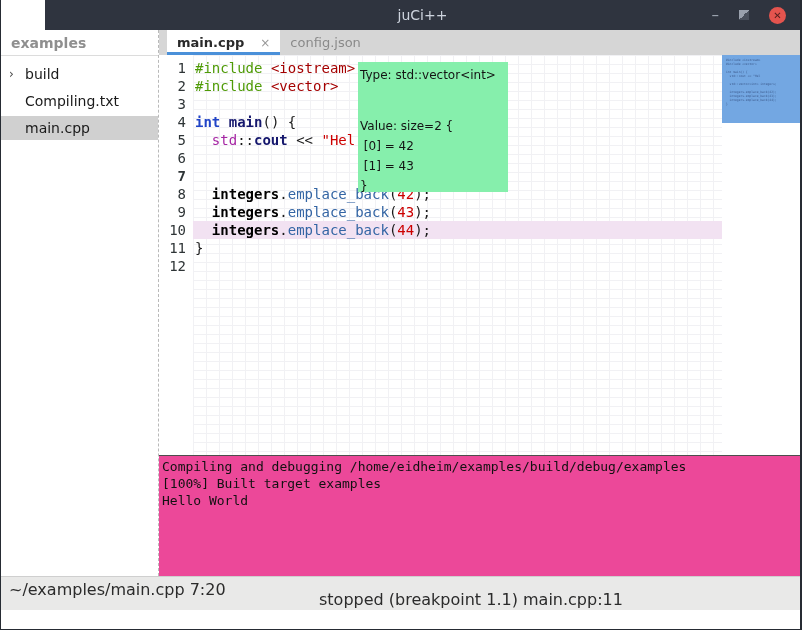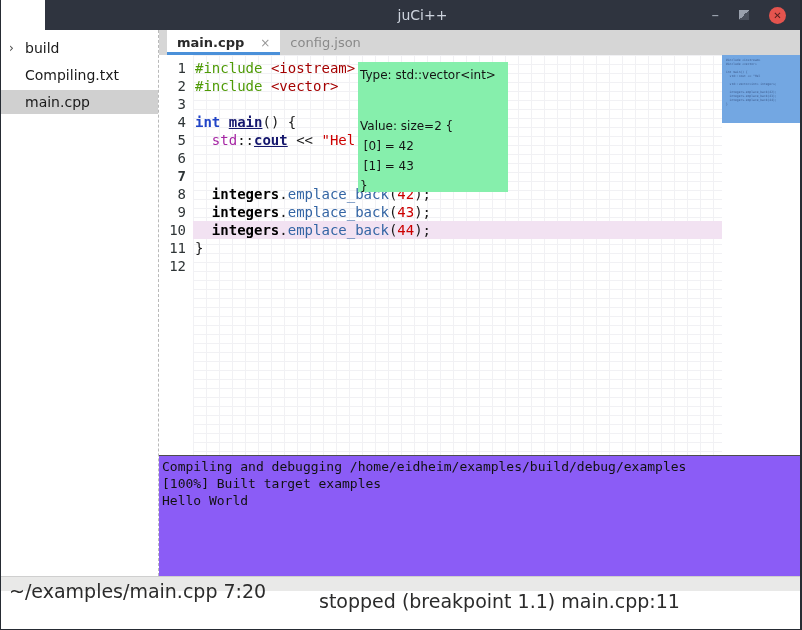--- a/index.html
+++ b/index.html
@@ -45,37 +45,37 @@
       linear-gradient(to right,#f1f1f4 1px,transparent 1px),
       linear-gradient(to bottom,#f1f1f4 1px,transparent 1px);
       background-size:13px 9px;background-color:#fff;}
   .code-line{height:18px;line-height:18px;font-family:"DejaVu Sans Mono",monospace;font-size:14px;
       white-space:pre;color:#1a1a1a;padding-left:2px;}
   .code-line.hl-current{background:#ececec;}
   .code-line.hl-debug{background:#f2e2f2;}
   .tk-pp{color:#4e9a06;}
   .tk-inc{color:#a40000;}
   .tk-kw{color:#2144c7;font-weight:bold;}
-  .tk-fn{color:#15176d;font-weight:bold;text-decoration:underline;}
+  .tk-fn{color:#15176d;font-weight:bold;}
   .tk-ns{color:#a626a4;}
   .tk-meth{color:#3465a4;}
   .tk-str{color:#cc0000;}
   .tk-num{color:#cc0000;text-align:right;}
   .tk-var{color:#000;font-weight:bold;}
   .caret{display:inline-block;width:0;height:15px;border-left:1px solid #000;vertical-align:-3px;}
   .map-col{width:78px;background:#fff;}
   .minimap{height:68px;background:#73a7e2;padding:3px 4px;overflow:hidden;}
   .mini{font-family:"DejaVu Sans Mono",monospace;font-size:3px;line-height:4px;
         color:rgba(25,40,85,.62);white-space:pre;}
   
-  .console{height:121px;border-top:1px solid #4d4d4d;background:#8b5cf6;padding:2px 4px 0 3px;}
+  .console{height:121px;border-top:1px solid #4d4d4d;background:#ec4899;padding:2px 4px 0 3px;}
   .console-line{font-family:"DejaVu Sans Mono",monospace;font-size:13px;line-height:17px;color:#111;white-space:pre;}
   
-  .statusbar{height:15px;background:#e9e9e8;border-top:1px solid #cfcfcf;position:relative;
-      font-size:19px;color:#2b2b2b;}
+  .statusbar{height:34px;background:#e9e9e8;border-top:1px solid #cfcfcf;position:relative;
+      font-size:16px;color:#2b2b2b;}
   .status-left{position:absolute;left:8px;top:3px;}
   .status-center{position:absolute;left:270px;top:13px;margin-left:48px;}
   
   .tooltip{position:absolute;left:357px;top:62px;width:150px;height:130px;background:#86efac;
       padding:4px 2px;font-size:12px;color:#141414;z-index:20;white-space:nowrap;}
   .tooltip-type{line-height:18px;}
   .tooltip-value{margin-top:32px;}
   .tooltip-value div{line-height:20px;white-space:pre;}
 </style>
 </head>
@@ -89,20 +89,21 @@
       <span class="btn-min">–</span>
       <span class="btn-max"></span>
       <span class="btn-close">✕</span>
     </div>
   </div>
 
 
   <div class="body-row">
 
     <div class="sidebar">
+      <div class="sidebar-header">examples</div>
       <div class="tree">
           <div class="tree-item">
             <span class="chev">›</span>
             <span>build</span>
           </div>
           <div class="tree-item">
             <span class="chev-spacer"></span>
             <span>Compiling.txt</span>
           </div>
           <div class="tree-item selected">

